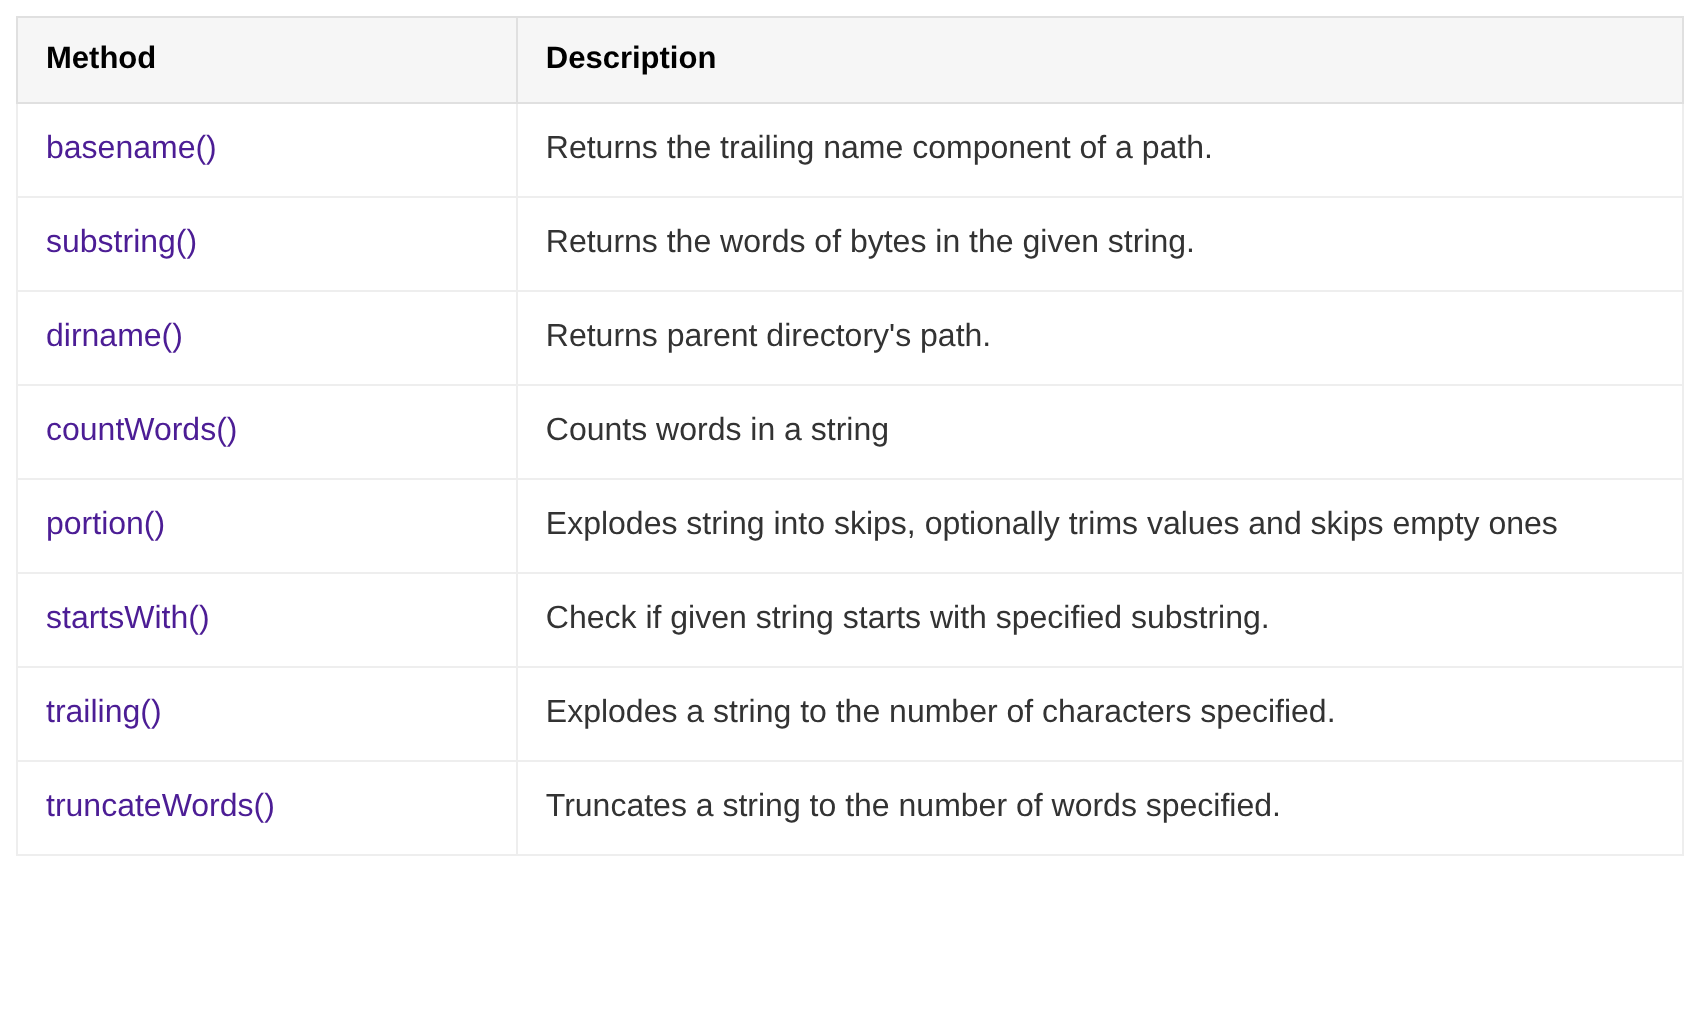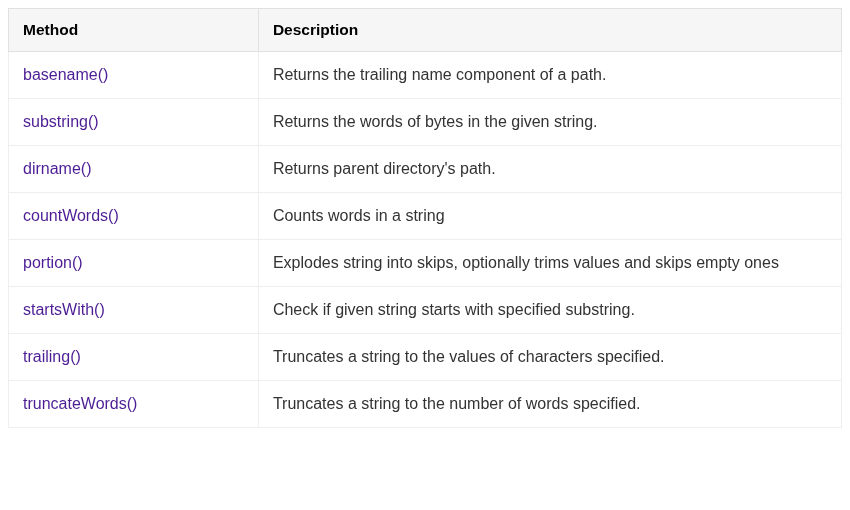--- a/index.html
+++ b/index.html
@@ -71,20 +71,20 @@
     <tr>
       <td><a href="#" class="method-link">portion()</a></td>
       <td>Explodes string into skips, optionally trims values and skips empty ones</td>
     </tr>
     <tr>
       <td><a href="#" class="method-link">startsWith()</a></td>
       <td>Check if given string starts with specified substring.</td>
     </tr>
     <tr>
       <td><a href="#" class="method-link">trailing()</a></td>
-      <td>Truncates a string to the values of characters specified.</td>
+      <td>Explodes a string to the number of characters specified.</td>
     </tr>
     <tr>
       <td><a href="#" class="method-link">truncateWords()</a></td>
       <td>Truncates a string to the number of words specified.</td>
     </tr>
   </tbody>
 </table>
 
 </body></html>

